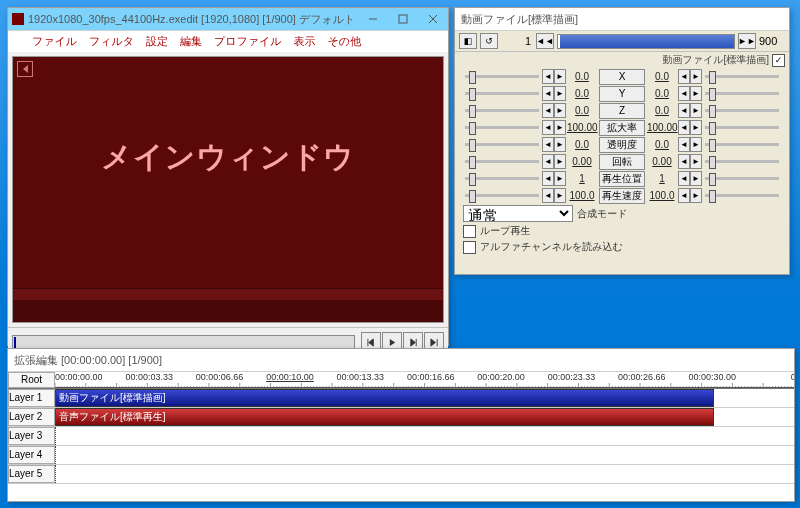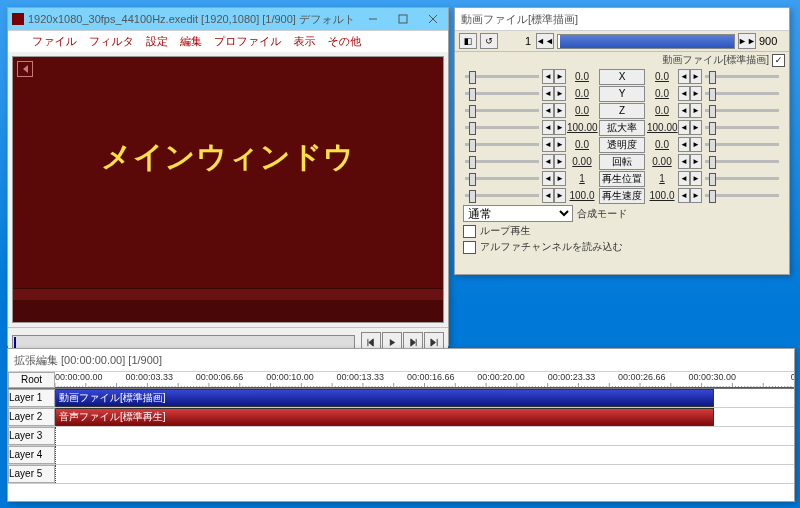--- a/index.html
+++ b/index.html
@@ -11,21 +11,21 @@
 .winbtns{display:flex}
 .winbtn{width:30px;height:22px;display:flex;align-items:center;justify-content:center;color:#555}
 .winbtn svg{width:10px;height:10px}
 
 #mainwin{left:7px;top:7px;width:440px;height:337px}
 #mainwin .menubar{display:flex;gap:12px;padding:3px 24px;background:#fff;color:#a00;font-size:11px}
 #mainwin .menubar span{cursor:default}
 #mainwin .preview{margin:4px;border:1px solid #999}
 #mainwin .previewinner{position:relative;background:#5a0808;height:231px}
 #mainwin .vbar{position:absolute;left:4px;top:4px;width:14px;height:14px;border:1px solid #c77;color:#c77;display:flex;align-items:center;justify-content:center}
-#mainwin .bigtext{position:absolute;left:0;right:0;top:80px;text-align:center;color:#fde047;font-size:30px;font-weight:700;letter-spacing:1px}
+#mainwin .bigtext{position:absolute;left:0;right:0;top:80px;text-align:center;color:#fca5a5;font-size:30px;font-weight:700;letter-spacing:1px}
 #mainwin .pstrip1{height:11px;background:#6a1111;border-top:1px solid #3a0606}
 #mainwin .pstrip2{height:22px;background:#4a0707}
 #mainwin .ctrlbar{display:flex;align-items:center;padding:4px;background:#f0f0f0;border-top:1px solid #c0c0c0}
 #mainwin .seek{flex:1;height:13px;border:1px solid #888;background:#ddd;margin-right:5px;position:relative}
 #mainwin .seekfill{position:absolute;left:1px;top:1px;bottom:1px;width:2px;background:#00a}
 .pbtn{width:18px;height:18px;border:1px solid #888;background:#eee;margin-left:1px;display:flex;align-items:center;justify-content:center}
 .pbtn svg{width:9px;height:9px;fill:#333}
 
 #prop{left:454px;top:7px;width:334px;height:266px;background:#ece9d8}
 #prop .titlebar{background:#fff}
@@ -41,21 +41,21 @@
 .prow{display:flex;align-items:center;height:17px;padding:0 8px;gap:1px}
 .sld{flex:1;height:3px;background:#bbb;position:relative;margin:0 2px}
 .sld::after{content:"";position:absolute;left:50%;top:-4px;width:5px;height:11px;background:#ddd;border:1px solid #555}
 .sld.lf::after{left:5%}
 .spn{display:flex}
 .spnbtn{width:10px;height:13px;border:1px solid #888;background:#eee;font-size:8px;display:flex;align-items:center;justify-content:center;line-height:1}
 .numv{width:30px;text-align:center;font-size:10px;text-decoration:underline;color:#222}
 .pname{width:44px;height:14px;border:1px solid #888;background:#eee;font-size:10px;text-align:center;line-height:14px;margin:0 1px}
 .optrow{display:flex;align-items:center;padding:1px 8px;gap:4px;font-size:10px;color:#333}
 .optrow .chk{border:1px solid #555}
-select.combo{width:110px;height:17px;border:1px solid #888;background:#fff;font-size:12px}
+select.combo{width:110px;height:17px;border:1px solid #888;background:#fff;font-size:15px}
 .refbtn{width:90px;height:17px;border:1px solid #888;background:#eee;font-size:10px;text-align:center;line-height:15px;margin:3px 0 0 8px}
 
 #tl{left:7px;top:348px;width:786px;height:152px;background:#fff}
 #tl .titlebar{background:#fff}
 .rootbar{display:flex;height:16px;border-bottom:1px solid #777}
 .rootcell{width:45px;border:1px solid #aaa;background:#f6f6f6;font-size:10px;text-align:center;line-height:14px}
 .rule{flex:1;position:relative;border-bottom:1px solid #555;font-size:9px;color:#333;overflow:hidden}
 .rule .lbl{position:absolute;top:0}
 .rule .ticks{position:absolute;left:0;right:0;bottom:0;height:6px}
 .tltable{display:flex;flex-direction:column}
@@ -300,21 +300,21 @@
   <div id="tl" class="win">
     <div class="titlebar">
       <span class="title" style="padding-left:6px">拡張編集 [00:00:00.00] [1/900]</span>
     </div>
     <div class="rootbar">
       <div class="rootcell">Root</div>
       <div class="rule" id="ruler">
           <span class="lbl" style="left: 0%;">00:00:00.00</span>
           <span class="lbl" style="left: 9.52381%;">00:00:03.33</span>
           <span class="lbl" style="left: 19.0476%;">00:00:06.66</span>
-          <span class="lbl" style="left: 28.5714%;">00:00:10.00</span>
+          <span class="lbl" style="left: 28.5714%; text-decoration: underline;">00:00:10.00</span>
           <span class="lbl" style="left: 38.0952%;">00:00:13.33</span>
           <span class="lbl" style="left: 47.619%;">00:00:16.66</span>
           <span class="lbl" style="left: 57.1429%;">00:00:20.00</span>
           <span class="lbl" style="left: 66.6667%;">00:00:23.33</span>
           <span class="lbl" style="left: 76.1905%;">00:00:26.66</span>
           <span class="lbl" style="left: 85.7143%;">00:00:30.00</span>
           <span class="lbl" style="left: 95.2381%; margin-left: 32px;">00:00:3</span>
           <div class="ticks"><svg width="100%" height="6">
               <line x1="0%" x2="0%" y1="0" y2="6" stroke="#333" stroke-width="0.5"></line>
               <line x1="0.4166666666666667%" x2="0.4166666666666667%" y1="3" y2="6" stroke="#333" stroke-width="0.5"></line>

